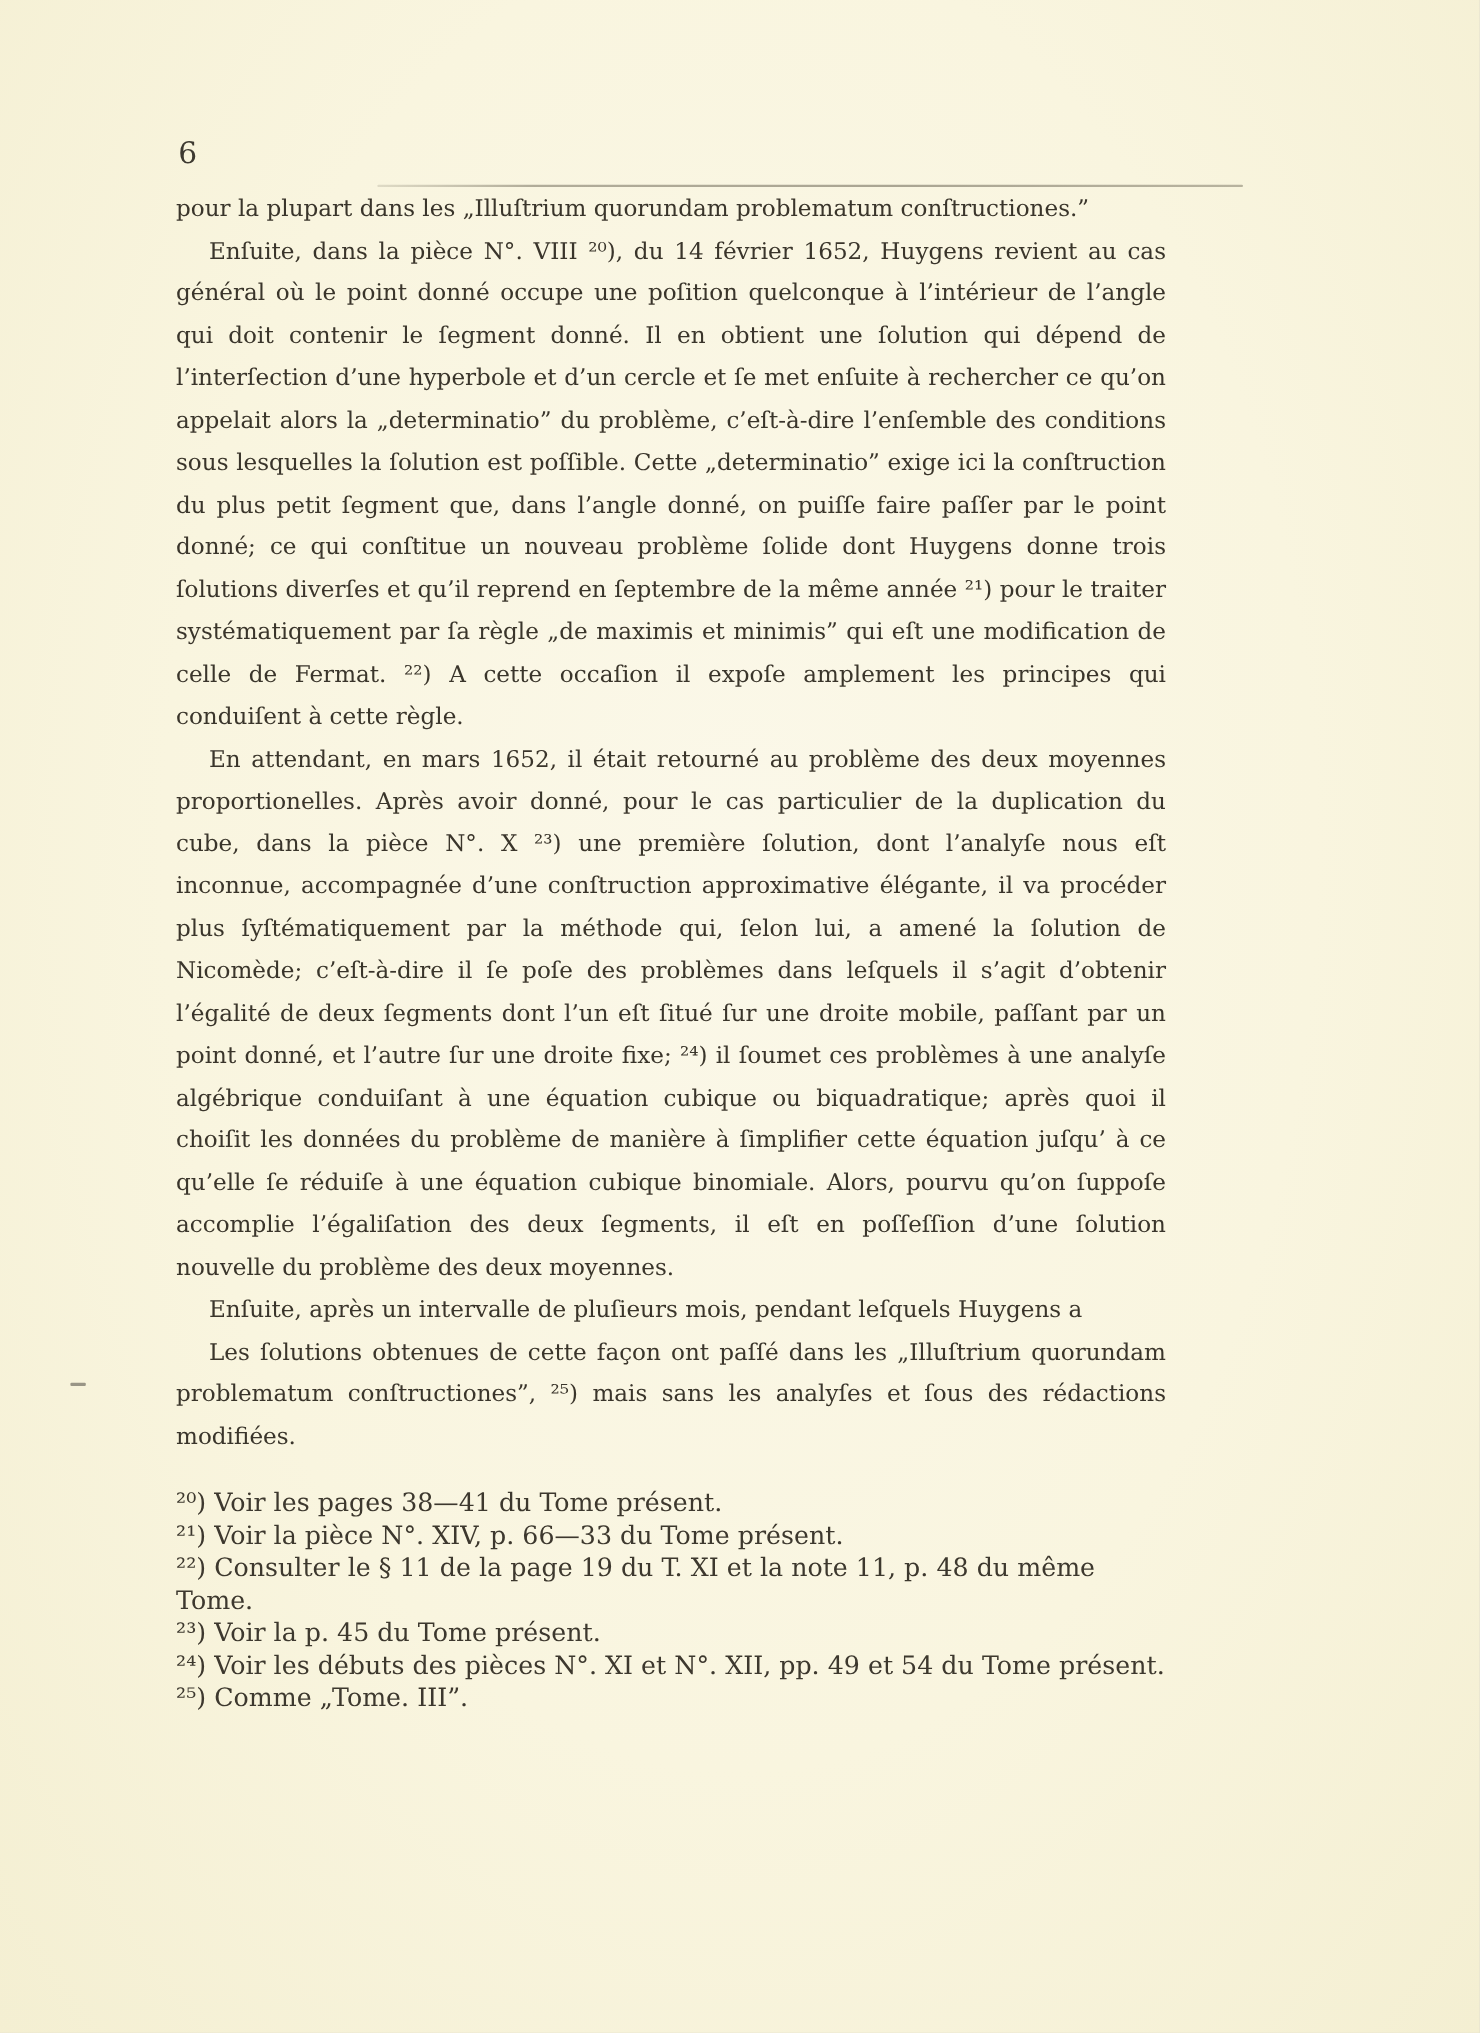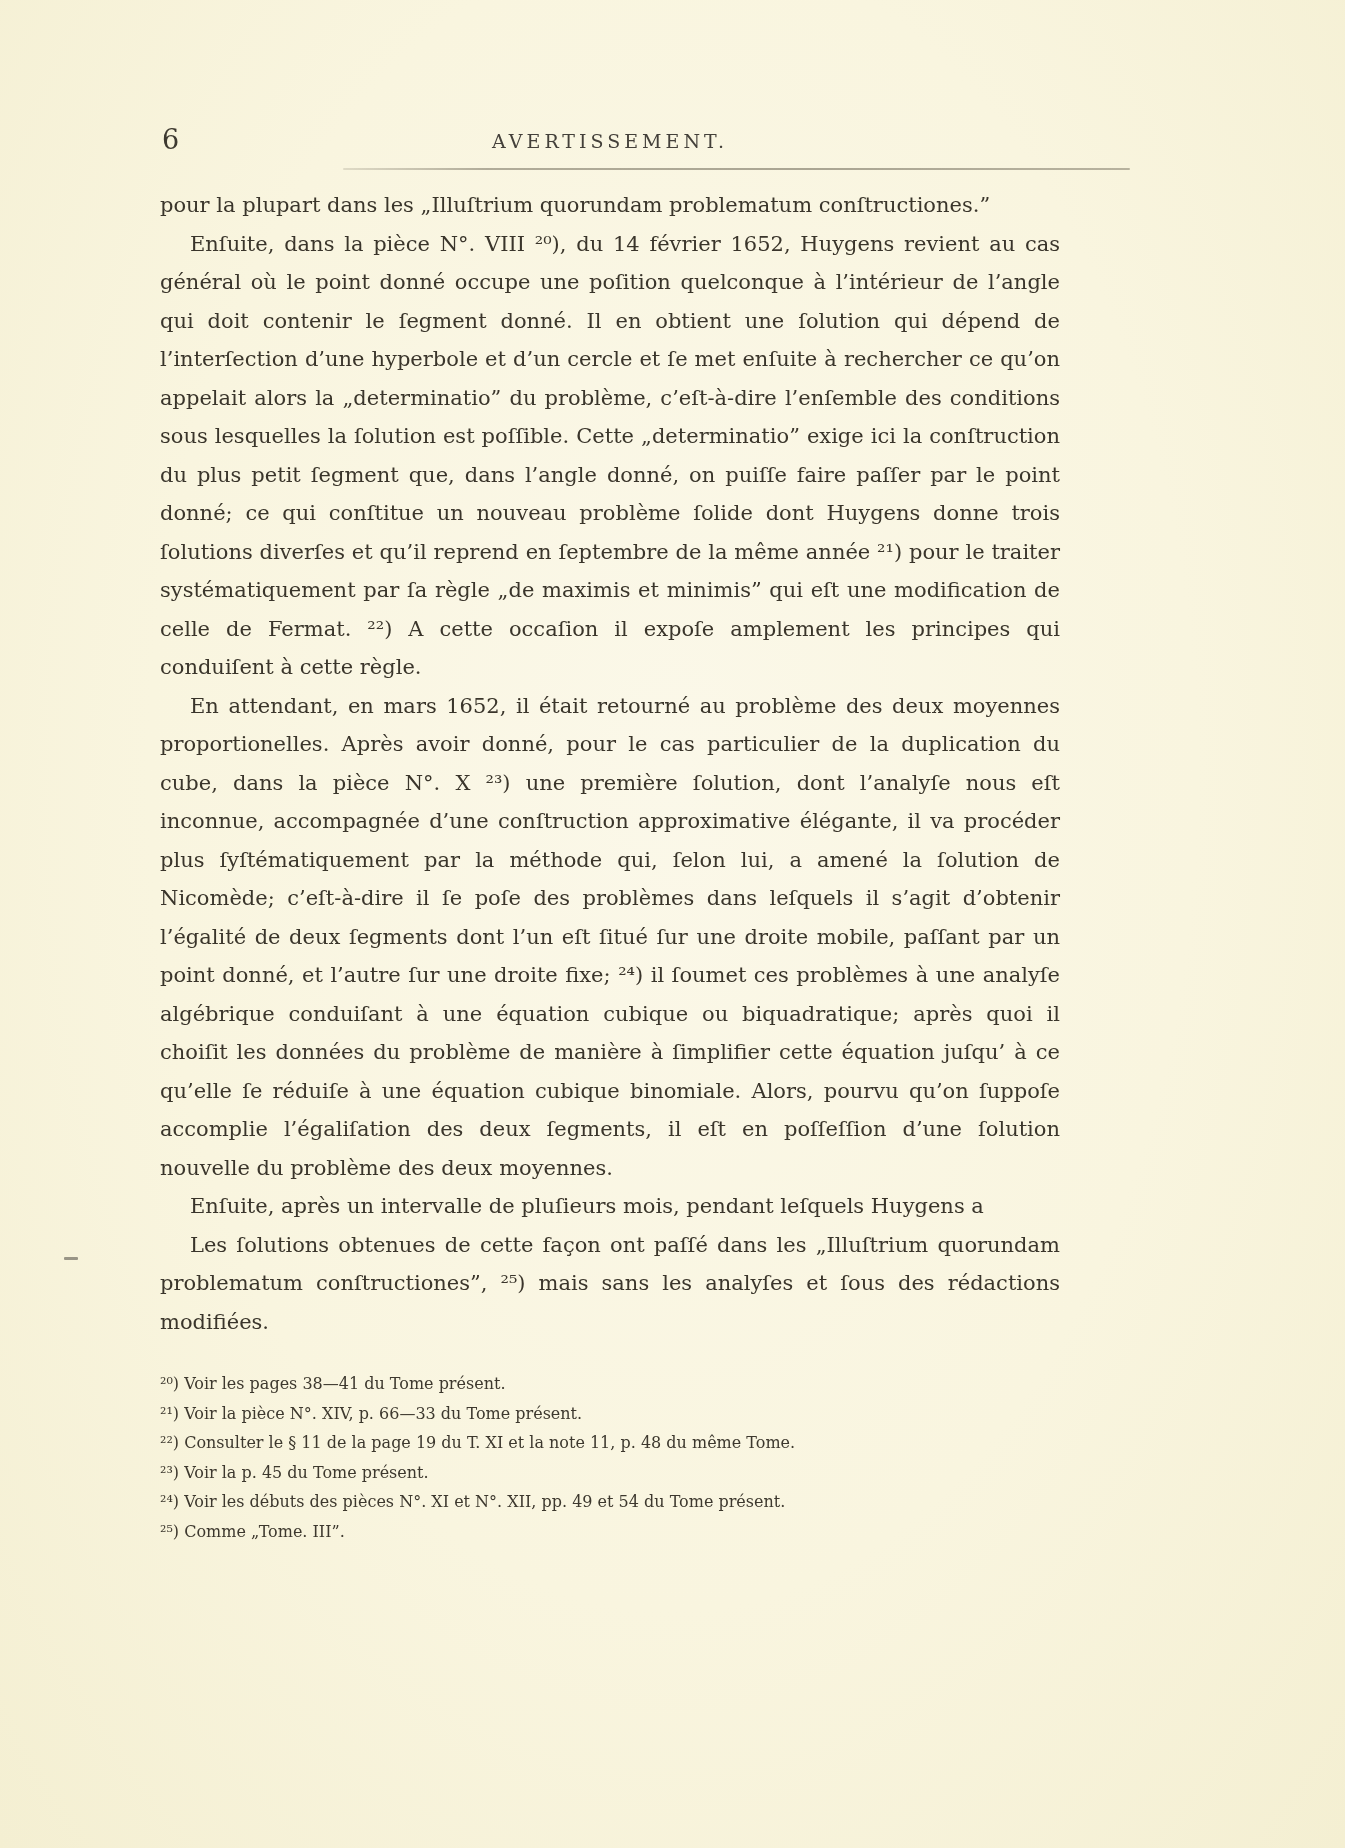--- a/index.html
+++ b/index.html
@@ -48,35 +48,34 @@
     height: 2px;
     margin-top: 8px;
     background: linear-gradient(90deg,
       rgba(105, 99, 82, 0.18) 0%,
       rgba(105, 99, 82, 0.50) 18%,
       rgba(105, 99, 82, 0.55) 60%,
       rgba(105, 99, 82, 0.45) 100%);
     border-radius: 1px;
   }
   .body-text {
-    margin-top: 16px;
     font-size: 21px;
     line-height: 38.5px;
     text-align: justify;
     color: #3a352b;
   }
   .body-text p.para {
     margin: 0;
   }
   .body-text p.para.indent {
     text-indent: 30px;
   }
   .footnotes {
     margin-top: 28px;
-    font-size: 16px;
+    font-size: 23px;
     line-height: 29.5px;
     text-align: left;
     color: #3d382e;
   }
   .footnote {
     margin: 0;
   }
   .margin-mark {
     position: absolute;
     left: 64px;
@@ -89,21 +88,20 @@
   }
 </style>
 </head>
 <body>
 
 <div class="page">
   <div class="margin-mark"></div>
   <div class="content">
     <div class="header-row">
       <span class="page-number">6</span>
-      <span class="running-title">AVERTISSEMENT.</span>
     </div>
     <div class="header-rule"></div>
     <div class="body-text">
         <p class="para">pour la plupart dans les „Illuſtrium quorundam problematum conſtructiones.”</p>
         <p class="para indent">Enſuite, dans la pièce N°. VIII ²⁰), du 14 février 1652, Huygens revient au cas général où le point donné occupe une poſition quelconque à l’intérieur de l’angle qui doit contenir le ſegment donné. Il en obtient une ſolution qui dépend de l’interſection d’une hyperbole et d’un cercle et ſe met enſuite à rechercher ce qu’on appelait alors la „determinatio” du problème, c’eſt-à-dire l’enſemble des conditions sous lesquelles la ſolution est poſſible. Cette „determinatio” exige ici la conſtruction du plus petit ſegment que, dans l’angle donné, on puiſſe faire paſſer par le point donné; ce qui conſtitue un nouveau problème ſolide dont Huygens donne trois ſolutions diverſes et qu’il reprend en ſeptembre de la même année ²¹) pour le traiter systématiquement par ſa règle „de maximis et minimis” qui eſt une modification de celle de Fermat. ²²) A cette occaſion il expoſe amplement les principes qui conduiſent à cette règle.</p>
         <p class="para indent">En attendant, en mars 1652, il était retourné au problème des deux moyennes proportionelles. Après avoir donné, pour le cas particulier de la duplication du cube, dans la pièce N°. X ²³) une première ſolution, dont l’analyſe nous eſt inconnue, accompagnée d’une conſtruction approximative élégante, il va procéder plus ſyſtématiquement par la méthode qui, ſelon lui, a amené la ſolution de Nicomède; c’eſt-à-dire il ſe poſe des problèmes dans leſquels il s’agit d’obtenir l’égalité de deux ſegments dont l’un eſt ſitué ſur une droite mobile, paſſant par un point donné, et l’autre ſur une droite fixe; ²⁴) il ſoumet ces problèmes à une analyſe algébrique conduiſant à une équation cubique ou biquadratique; après quoi il choiſit les données du problème de manière à ſimplifier cette équation juſqu’ à ce qu’elle ſe réduiſe à une équation cubique binomiale. Alors, pourvu qu’on ſuppoſe accomplie l’égaliſation des deux ſegments, il eſt en poſſeſſion d’une ſolution nouvelle du problème des deux moyennes.</p>
         <p class="para indent">Enſuite, après un intervalle de pluſieurs mois, pendant leſquels Huygens a</p>
         <p class="para indent">Les ſolutions obtenues de cette façon ont paſſé dans les „Illuſtrium quorundam problematum conſtructiones”, ²⁵) mais sans les analyſes et ſous des rédactions modifiées.</p>
       </div>
     <div class="footnotes">

